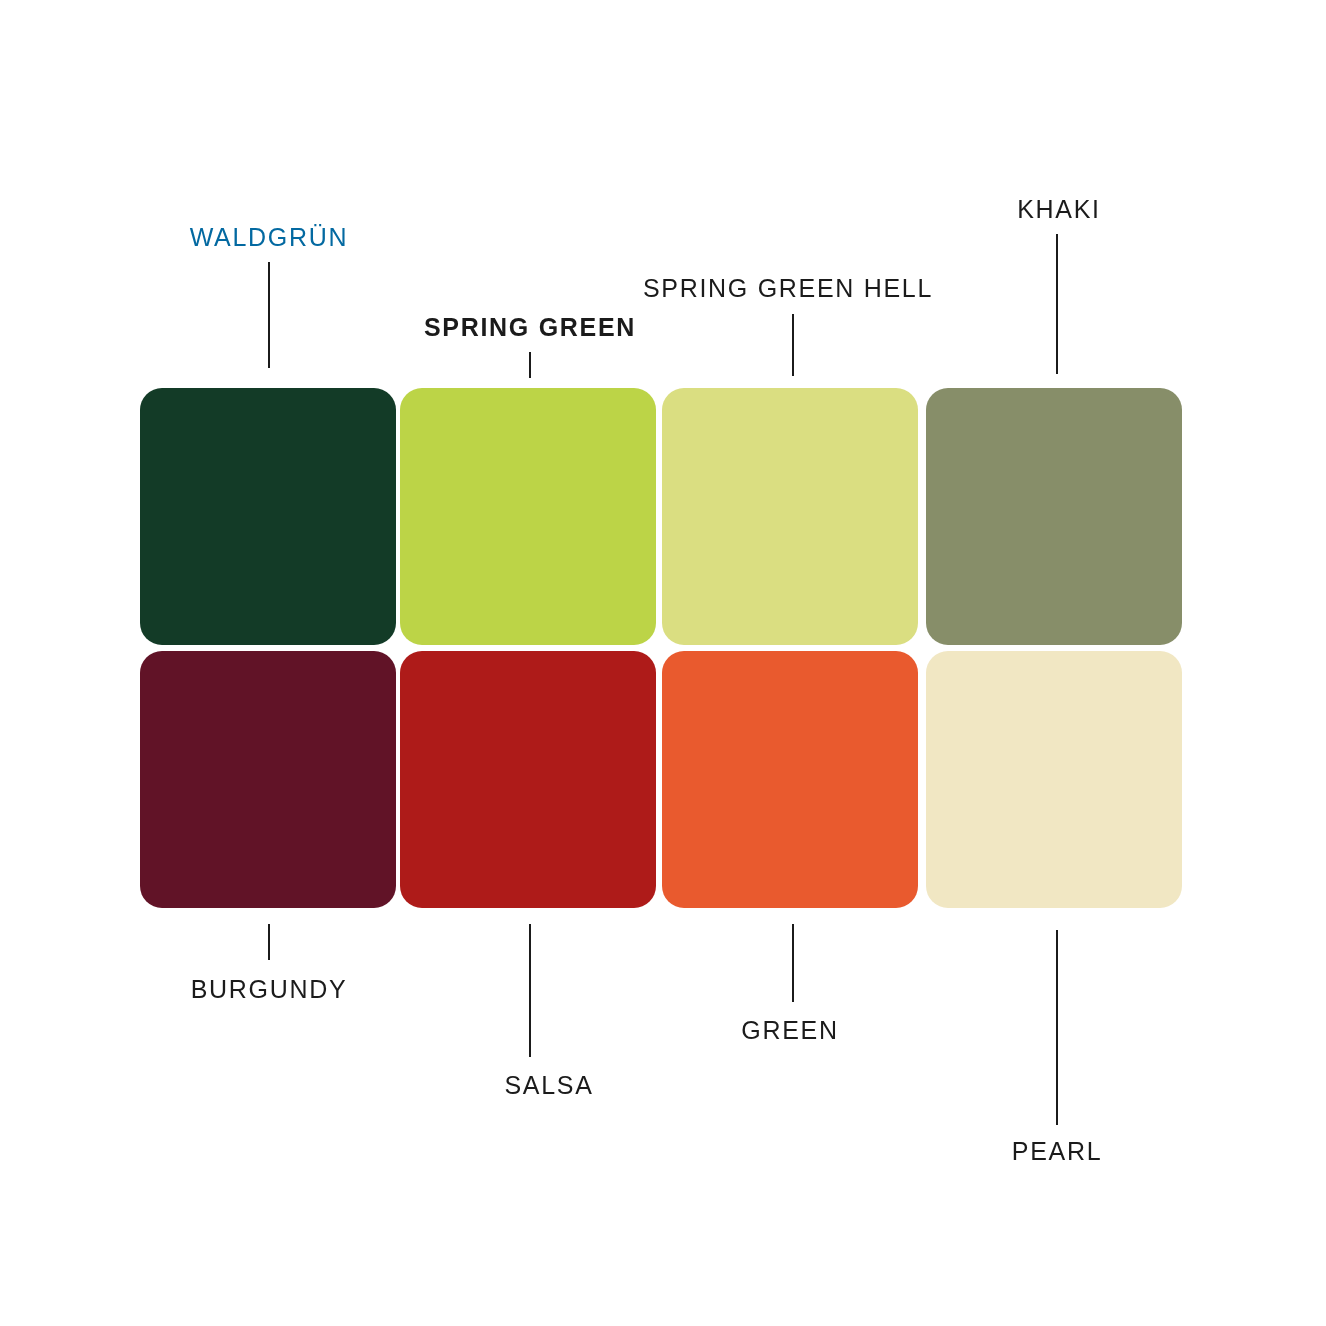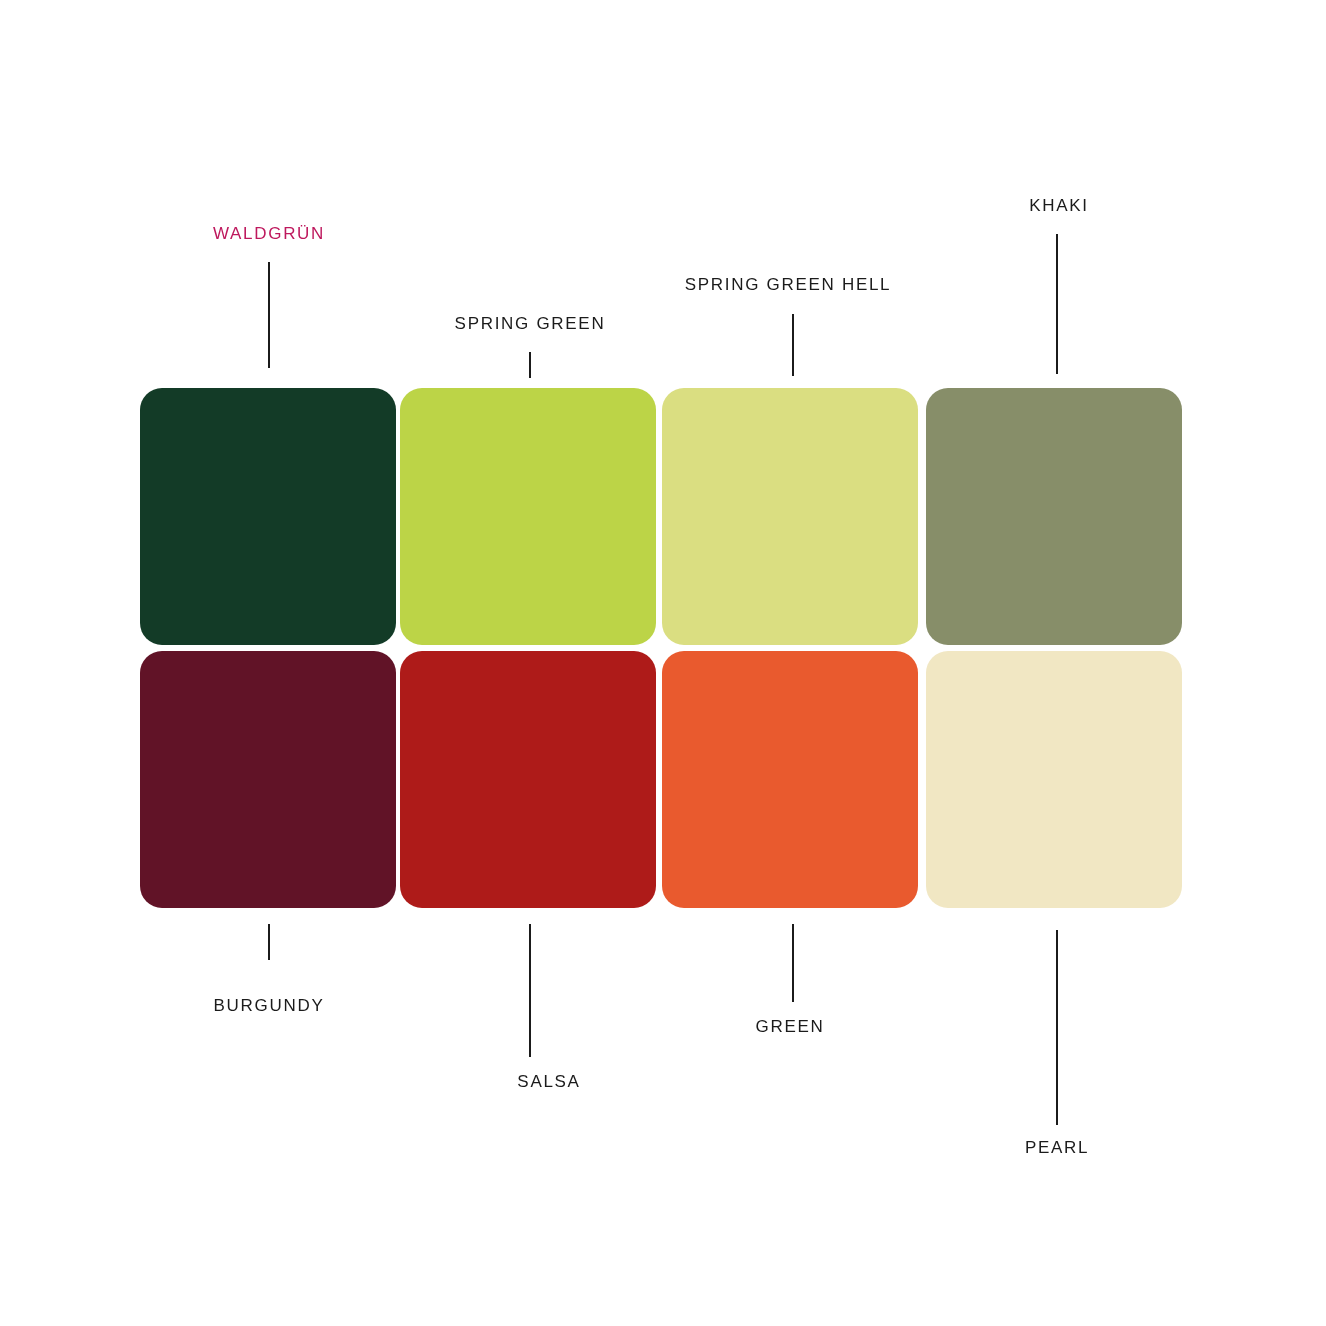--- a/index.html
+++ b/index.html
@@ -45,21 +45,21 @@
   .swatch.c3 { left: 786px; }
 
   
   .annotation {
     position: absolute;
   }
   .annotation-label {
     position: absolute;
     white-space: nowrap;
     font-family: "Liberation Sans", sans-serif;
-    font-size: 17px;
+    font-size: 25px;
     letter-spacing: 1.7px;
     color: #1b1b1b;
     font-weight: 400;
     line-height: 1;
   }
   .leader-line {
     position: absolute;
     width: 1.6px;
     background: #1b1b1b;
   }
@@ -79,42 +79,42 @@
     <div class="swatch r0 c1" style="background-color: rgb(188, 212, 71);"></div>
     <div class="swatch r0 c2" style="background-color: rgb(218, 222, 129);"></div>
     <div class="swatch r0 c3" style="background-color: rgb(135, 142, 105);"></div>
     <div class="swatch r1 c0" style="background-color: rgb(97, 19, 39);"></div>
     <div class="swatch r1 c1" style="background-color: rgb(174, 27, 25);"></div>
     <div class="swatch r1 c2" style="background-color: rgb(233, 90, 46);"></div>
     <div class="swatch r1 c3" style="background-color: rgb(241, 231, 195);"></div>
   </div>
 
   <div class="annotation">
-    <div class="annotation-label center-x" style="left: 269px; top: 225px; color: #be185d;">WALDGRÜN</div>
+    <div class="annotation-label center-x" style="left: 269px; top: 225px; color: #0369a1;">WALDGRÜN</div>
     <div class="leader-line" style="left: 268px; top: 262px; height: 106px; background-color: rgb(27, 27, 27);"></div>
   </div>
 
   <div class="annotation">
-    <div class="annotation-label center-x" style="left: 530px; top: 315px; color: rgb(27, 27, 27);">SPRING GREEN</div>
+    <div class="annotation-label center-x" style="left: 530px; top: 315px; color: rgb(27, 27, 27); font-weight: bold;">SPRING GREEN</div>
     <div class="leader-line" style="left: 529px; top: 352px; height: 26px; background-color: rgb(27, 27, 27);"></div>
   </div>
 
   <div class="annotation">
     <div class="annotation-label center-x" style="left: 788px; top: 276px; color: rgb(27, 27, 27);">SPRING GREEN HELL</div>
     <div class="leader-line" style="left: 792px; top: 314px; height: 62px; background-color: rgb(27, 27, 27);"></div>
   </div>
 
   <div class="annotation">
     <div class="annotation-label center-x" style="left: 1059px; top: 197px; color: rgb(27, 27, 27);">KHAKI</div>
     <div class="leader-line" style="left: 1056px; top: 234px; height: 140px; background-color: rgb(27, 27, 27);"></div>
   </div>
 
   <div class="annotation">
     <div class="leader-line" style="left: 268px; top: 924px; height: 36px; background-color: rgb(27, 27, 27);"></div>
-    <div class="annotation-label center-x" style="left: 269px; top: 977px; color: rgb(27, 27, 27); margin-top: 20px;">BURGUNDY</div>
+    <div class="annotation-label center-x" style="left: 269px; top: 977px; color: rgb(27, 27, 27);">BURGUNDY</div>
   </div>
 
   <div class="annotation">
     <div class="leader-line" style="left: 529px; top: 924px; height: 133px; background-color: rgb(27, 27, 27);"></div>
     <div class="annotation-label center-x" style="left: 549px; top: 1073px; color: rgb(27, 27, 27);">SALSA</div>
   </div>
 
   <div class="annotation">
     <div class="leader-line" style="left: 792px; top: 924px; height: 78px; background-color: rgb(27, 27, 27);"></div>
     <div class="annotation-label center-x" style="left: 790px; top: 1018px; color: rgb(27, 27, 27);">GREEN</div>

